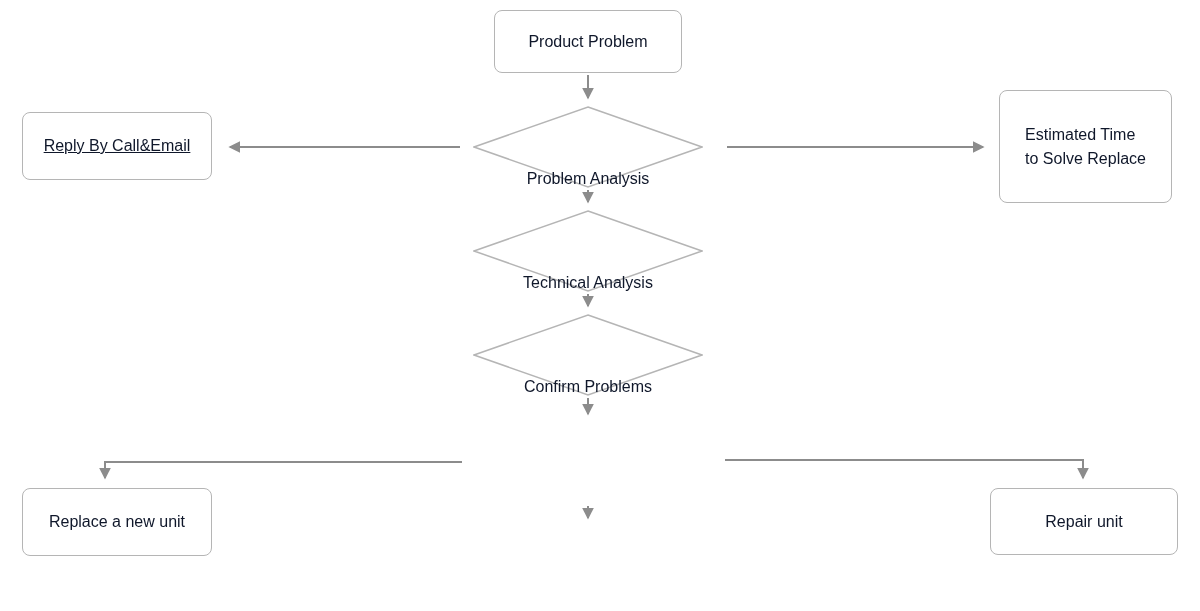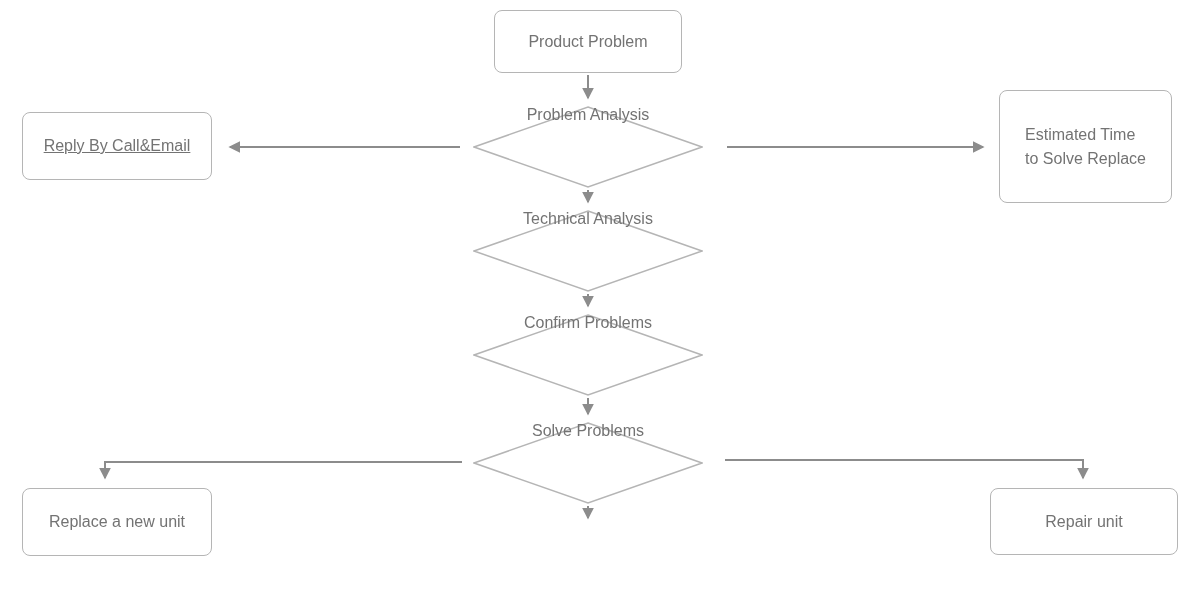--- a/index.html
+++ b/index.html
@@ -3,21 +3,21 @@
 <meta charset="utf-8">
 <style>
   html, body { margin: 0; padding: 0; background: #ffffff; }
   .canvas {
     position: relative;
     width: 1200px;
     height: 611px;
     background: #ffffff;
     font-family: "Liberation Sans", sans-serif;
     font-size: 16px;
-    color: #737373;
+    color: #0f172a;
     overflow: hidden;
   }
   .connectors {
     position: absolute;
     left: 0; top: 0;
     width: 1200px; height: 611px;
     pointer-events: none;
   }
   .node-rect {
     position: absolute;
@@ -36,21 +36,21 @@
     padding-left: 10px;
     padding-right: 10px;
   }
   .node-rect.align-left .line { display: block; line-height: 1.45; }
   .node-diamond { position: absolute; }
   .node-diamond svg { display: block; }
   .node-diamond .lbl {
     position: absolute;
     left: 0; top: 0; right: 0; bottom: 0;
     display: flex;
-    align-items: flex-start;
+    align-items: flex-end;
     justify-content: center;
     text-align: center;
   }
 </style>
 </head>
 <body>
 
 <div class="canvas">
 
   <svg class="connectors" viewBox="0 0 1200 611" xmlns="http://www.w3.org/2000/svg">
@@ -115,23 +115,15 @@
 
   <div class="node-diamond" style="left:473px; top:210px; width:230px; height:82px;">
     <svg width="230" height="82">
       <polygon points="115,1 229,41 115,81 1,41" fill="#ffffff" stroke="#b5b5b5" stroke-width="1.5"></polygon>
     </svg>
     <div class="lbl">
       <span>Technical Analysis</span>
     </div>
   </div>
 
-  <div class="node-diamond" style="left:473px; top:422px; width:230px; height:82px;">
-    <svg width="230" height="82">
-      <polygon points="115,1 229,41 115,81 1,41" fill="#ffffff" stroke="#b5b5b5" stroke-width="1.5"></polygon>
-    </svg>
-    <div class="lbl">
-      <span>Solve Problems</span>
-    </div>
-  </div>
 
 
 </div>
 
 </body></html>

